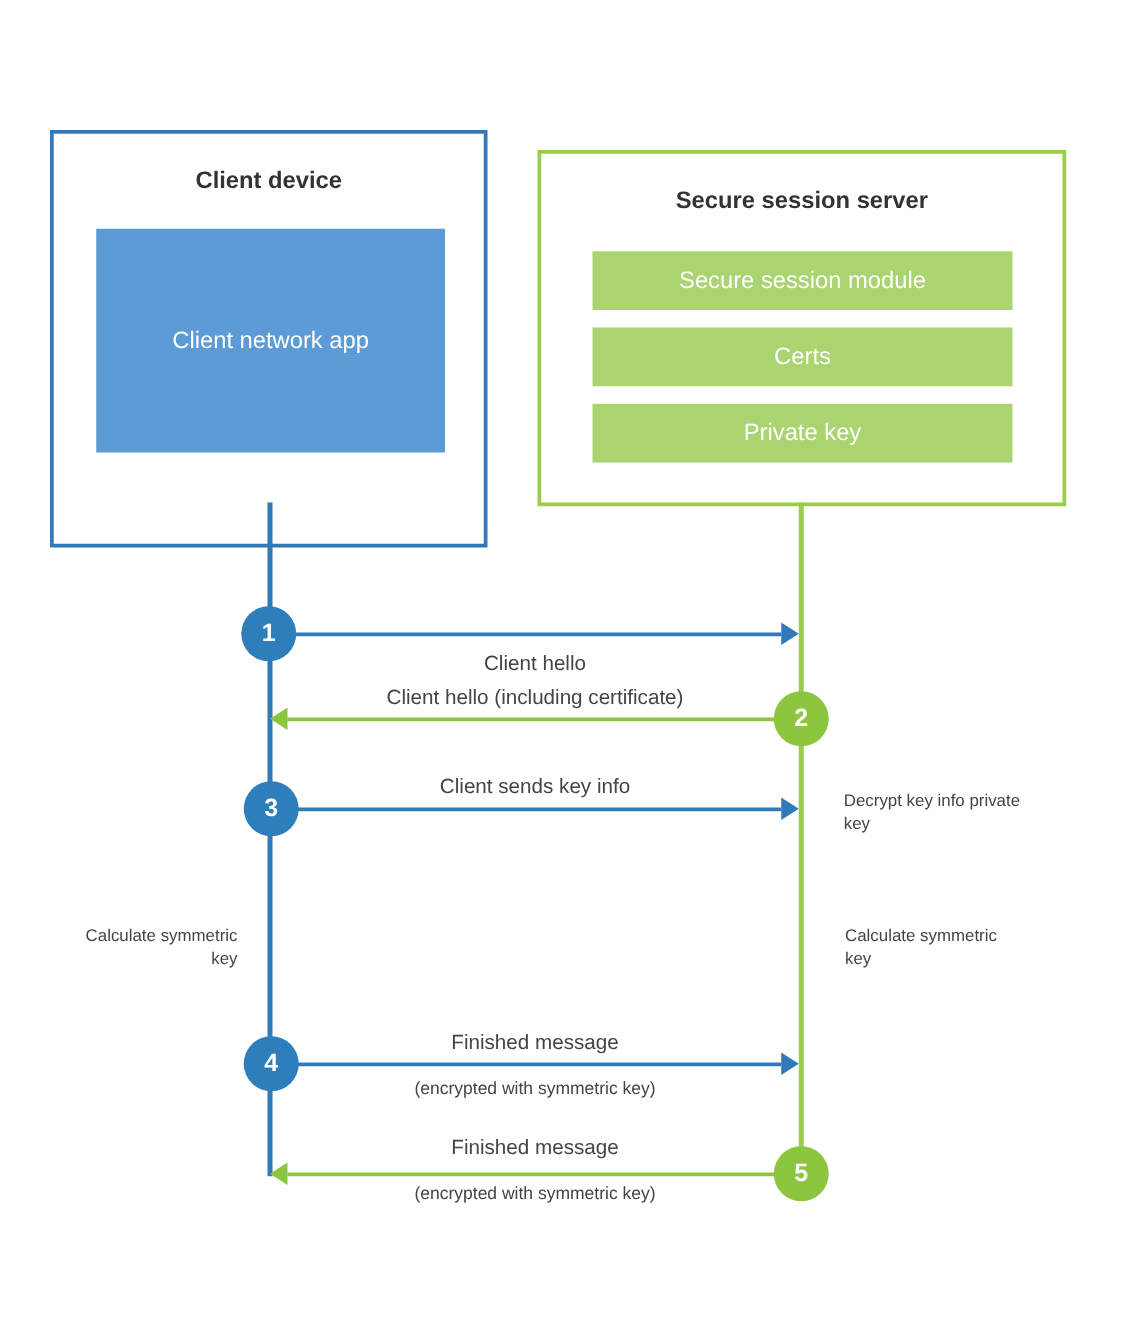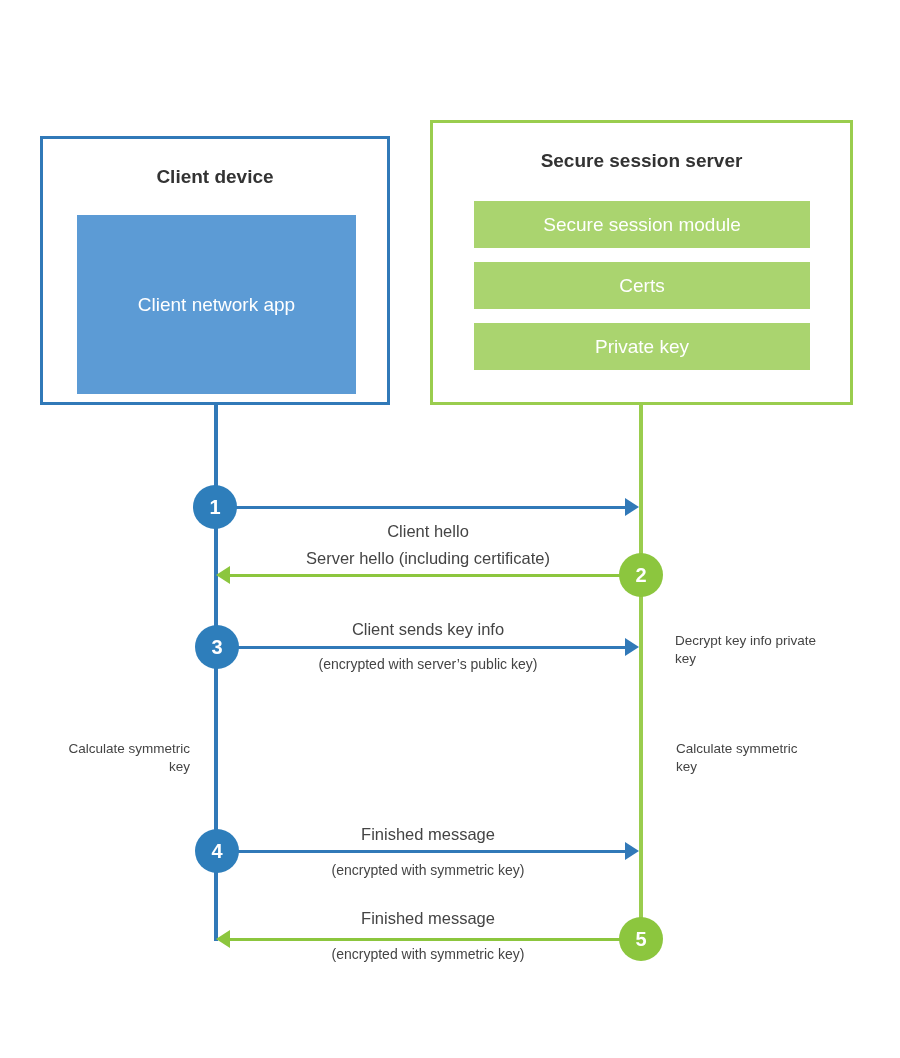--- a/index.html
+++ b/index.html
@@ -33,23 +33,23 @@
   }
 
   
   .party-box {
     position: absolute;
     background: #ffffff;
     box-sizing: border-box;
   }
   .party-box.client {
     left: 40px;
-    top: 136px;
+    top: 104px;
     width: 350px;
-    height: 269px;
+    height: 334px;
     border: 3px solid #3179B8;
     text-decoration: underline;
   }
   .party-box.server {
     left: 430px;
     top: 120px;
     width: 423px;
     height: 285px;
     border: 3px solid #9ACD4E;
   }
@@ -205,30 +205,29 @@
   </div>
 
   <div class="lifeline client-line"></div>
   <div class="lifeline server-line"></div>
 
   <div class="msg-label" style="left: 288px; top: 478px; width: 280px; margin-top: 44px;">Client hello</div>
   <div class="msg-line to-right" style="left: 216px; top: 506px; width: 409px;"></div>
   <div class="arrow-head right" style="left: 625px; top: 498px;"></div>
   <div class="step-circle blue" style="left: 193px; top: 485px;">1</div>
 
-  <div class="msg-label" style="left: 288px; top: 549px; width: 280px;">Server hello (including certificate)</div>
+  <div class="msg-label" style="left: 288px; top: 549px; width: 280px;">Client hello (including certificate)</div>
   <div class="msg-line to-left" style="left: 230px; top: 574px; width: 395px;"></div>
   <div class="arrow-head left" style="left: 216px; top: 566px;"></div>
   <div class="step-circle green" style="left: 619px; top: 553px;">2</div>
 
   <div class="msg-label" style="left: 288px; top: 620px; width: 280px;">Client sends key info</div>
   <div class="msg-line to-right" style="left: 216px; top: 646px; width: 409px;"></div>
   <div class="arrow-head right" style="left: 625px; top: 638px;"></div>
   <div class="step-circle blue" style="left: 195px; top: 625px;">3</div>
-  <div class="msg-sublabel" style="left: 288px; top: 656px; width: 280px;">(encrypted with server’s public key)</div>
 
   <div class="side-note left-align" style="left: 675px; top: 632px; width: 160px;">Decrypt key info private key</div>
 
   <div class="side-note right-align" style="left: 60px; top: 740px; width: 130px;">Calculate symmetric key</div>
   <div class="side-note left-align" style="left: 676px; top: 740px; width: 130px;">Calculate symmetric key</div>
 
   <div class="msg-label" style="left: 288px; top: 825px; width: 280px;">Finished message</div>
   <div class="msg-line to-right" style="left: 216px; top: 850px; width: 409px;"></div>
   <div class="arrow-head right" style="left: 625px; top: 842px;"></div>
   <div class="step-circle blue" style="left: 195px; top: 829px;">4</div>

